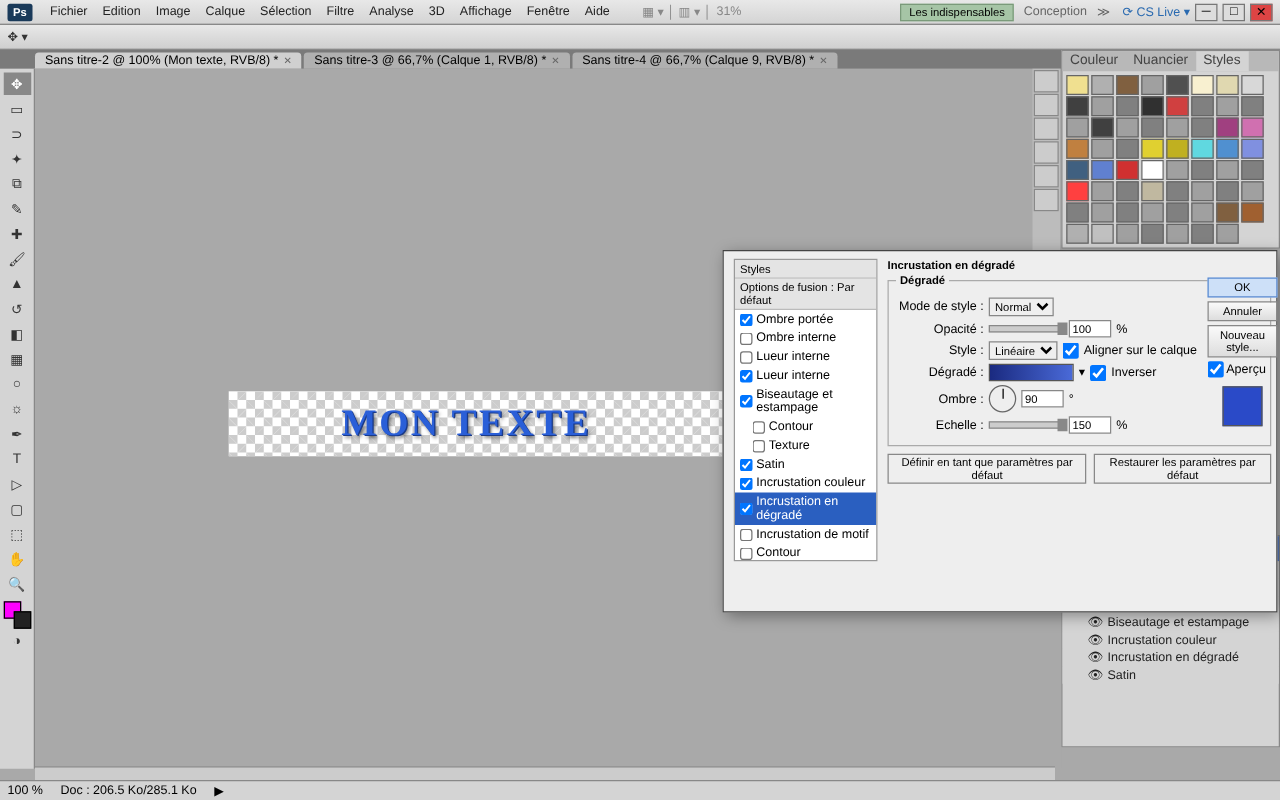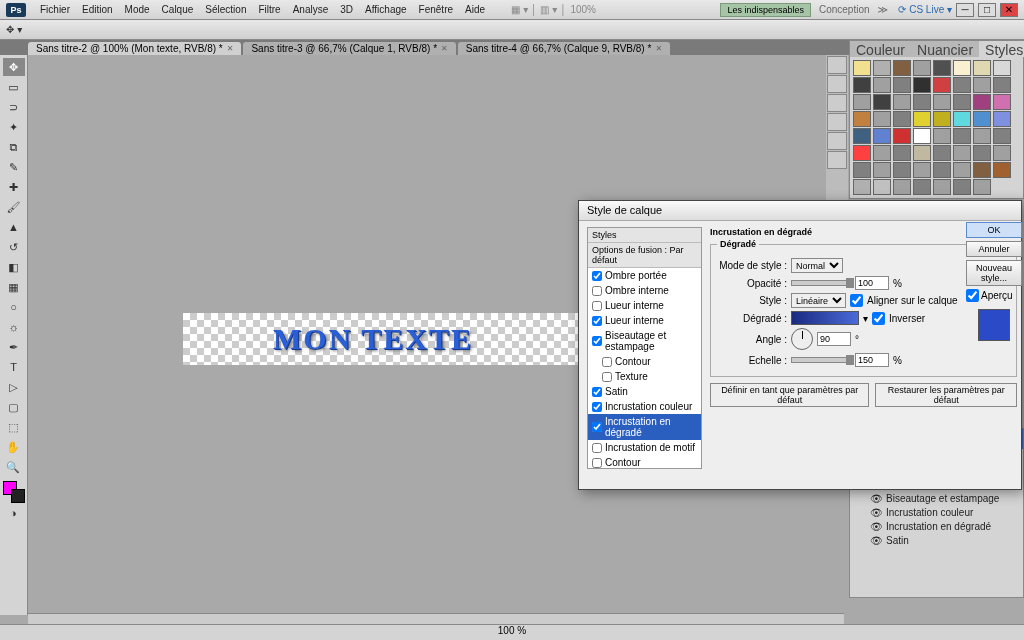--- a/index.html
+++ b/index.html
@@ -21,25 +21,25 @@
 .tool-ic { width:22px;height:18px;margin:1px 0;display:flex;align-items:center;justify-content:center;color:#333;font-size:11px;}
 .tool-ic.sel{background:#888;color:#fff;}
 .color-sw { width:22px;height:22px;position:relative;margin-top:4px;}
 .color-sw .fg{width:14px;height:14px;background:#f0f;border:1px solid #000;position:absolute;top:0;left:0;}
 .color-sw .bg{width:14px;height:14px;background:#222;border:1px solid #000;position:absolute;bottom:0;right:0;}
 .canvas-area{position:absolute;left:28px;top:55px;right:175px;bottom:25px;background:#a9a9a9;overflow:hidden;}
 .canvas { position:absolute;left:155px;top:258px;width:398px;height:52px;
   background-image:linear-gradient(45deg,#ccc 25%,transparent 25%),linear-gradient(-45deg,#ccc 25%,transparent 25%),linear-gradient(45deg,transparent 75%,#ccc 75%),linear-gradient(-45deg,transparent 75%,#ccc 75%);
   background-size:14px 14px;background-position:0 0,0 7px,7px -7px,-7px 0;background-color:#fff;display:flex;align-items:center;padding-left:90px;}
 .canvas-text{font-family:'Comic Sans MS',cursive;font-size:30px;font-weight:bold;color:#2a5fd8;text-shadow:1px 1px 0 #1a3a88,2px 2px 3px rgba(0,0,0,.5);letter-spacing:2px;}
-.status { position:absolute;left:0;bottom:0;width:100%;height:16px;background:#d4d4d4;border-top:1px solid #888;display:flex;align-items:center;padding:0 6px;font-size:9px;gap:14px;flex-direction:column;}
+.status { position:absolute;left:0;bottom:0;width:100%;height:16px;background:#d4d4d4;border-top:1px solid #888;display:flex;align-items:center;padding:0 6px;font-size:9px;gap:14px;}
 .panels { position:absolute;right:0;top:40px;width:175px;height:560px;display:flex;flex-direction:column;}
 .panel { background:#d4d4d4;border:1px solid #888;margin-bottom:2px;}
 .panel-tabs{display:flex;background:#b8b8b8;height:16px;}
-.panel-tabs .ptab{padding:1px 6px;font-size:14px;color:#444;}
+.panel-tabs .ptab{padding:1px 6px;font-size:11px;color:#444;}
 .panel-tabs .ptab.act{background:#d4d4d4;}
 .swatch-grid{display:grid;grid-template-columns:repeat(8,19px);gap:1px;padding:3px;}
 .sw{width:18px;height:16px;border:1px solid #666;}
 .layers{background:#d4d4d4;height:170px;}
 .layer-row{display:flex;align-items:center;height:20px;background:#3a6ac8;color:#fff;padding:0 4px;font-size:9px;gap:4px;}
 .layer-row.sub{background:#d4d4d4;color:#222;padding-left:20px;height:14px;}
 .layer-row .eye{width:12px;}
 .dialog { position:absolute;left:578px;top:200px;width:444px;height:290px;background:#eee;border:1px solid #444;box-shadow:3px 3px 12px rgba(0,0,0,.4);}
 .dlg-title{background:linear-gradient(#fafafa,#ddd);height:20px;padding:3px 8px;border-bottom:1px solid #aaa;font-size:11px;}
 .dlg-body{display:flex;height:254px;}
@@ -69,31 +69,31 @@
 .side-strip .ic{width:20px;height:18px;margin:1px;border:1px solid #888;background:#ccc;}
 .scrollbar-h{position:absolute;left:28px;bottom:16px;right:180px;height:11px;background:#ccc;border-top:1px solid #888;}
 </style>
 </head>
 <body>
 
 <div class="menubar">
   <span class="logo">Ps</span>
   <span class="item">Fichier</span>
   <span class="item">Edition</span>
-  <span class="item">Mode</span>
+  <span class="item">Image</span>
   <span class="item">Calque</span>
   <span class="item">Sélection</span>
   <span class="item">Filtre</span>
   <span class="item">Analyse</span>
   <span class="item">3D</span>
   <span class="item">Affichage</span>
   <span class="item">Fenêtre</span>
   <span class="item">Aide</span>
   <span style="margin-left:20px;color:#888">▦ ▾ │ ▥ ▾ │</span>
-  <span style="color:#888;margin-left:4px">100%</span>
+  <span style="color:#888;margin-left:4px">31%</span>
   <div class="right">
     <span class="btn">Les indispensables</span>
     <span style="color:#666;padding:0 4px">Conception</span>
     <span style="color:#666">≫</span>
     <span style="color:#2a6ab0;margin-left:6px">⟳ <span>CS Live</span> ▾</span>
     <span class="winbtn">─</span>
     <span class="winbtn">□</span>
     <span class="winbtn close">✕</span>
   </div>
 </div>
@@ -277,21 +277,20 @@
         </div>
         <div class="layer-row sub">
           <span class="eye">👁</span>
           <span>Satin</span>
         </div>
       </div>
   </div>
 </div>
 
 <div class="dialog">
-  <div class="dlg-title">Style de calque</div>
   <div class="dlg-body">
     <div class="dlg-left">
       <div class="hd">Styles</div>
       <div class="hd">Options de fusion : Par défaut</div>
       <div id="style-items">
           <div class="style-item">
             <input type="checkbox" checked="" style="">
             <span>Ombre portée</span>
           </div>
           <div class="style-item">
@@ -363,21 +362,21 @@
             <span>Aligner sur le calque</span>
           </div>
         <div class="frow">
             <label>Dégradé :</label>
           <div class="grad-prev"></div>
             <span>▾</span>
           <input type="checkbox" checked="" style="">
             <span>Inverser</span>
           </div>
         <div class="frow">
-            <label>Angle :</label>
+            <label>Ombre :</label>
           <div class="angle"></div>
           <input type="text" value="90" style="">
             <span>°</span>
           </div>
         <div class="frow">
             <label>Echelle :</label>
           <div style="width:60px;height:6px;background:#ccc;border:1px solid #888;position:relative">
               <div style="position:absolute;right:-4px;top:-3px;width:8px;height:10px;background:#888"></div>
             </div>
           <input type="text" value="150" style="">

